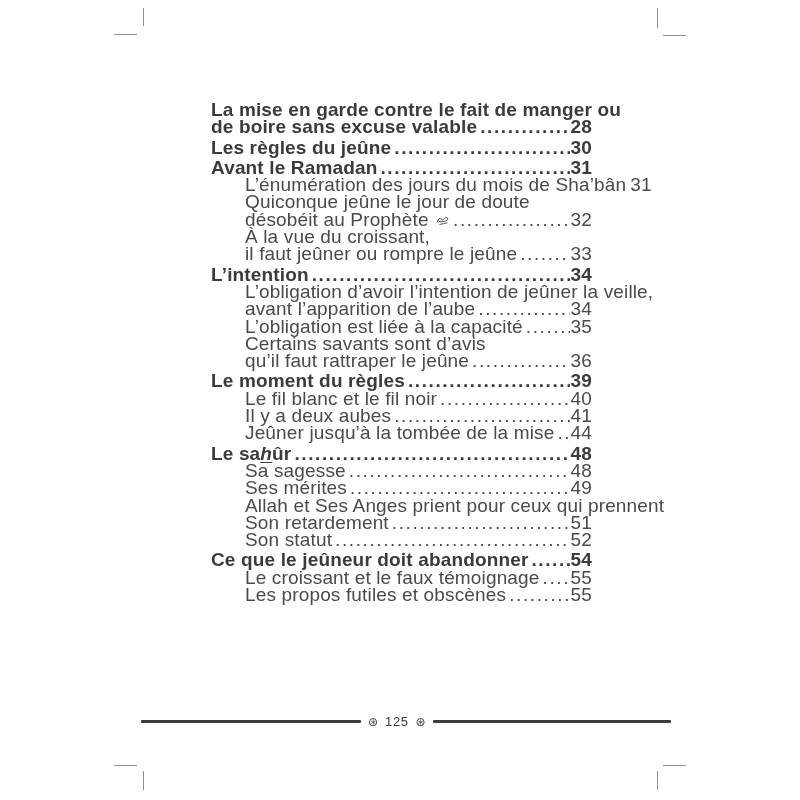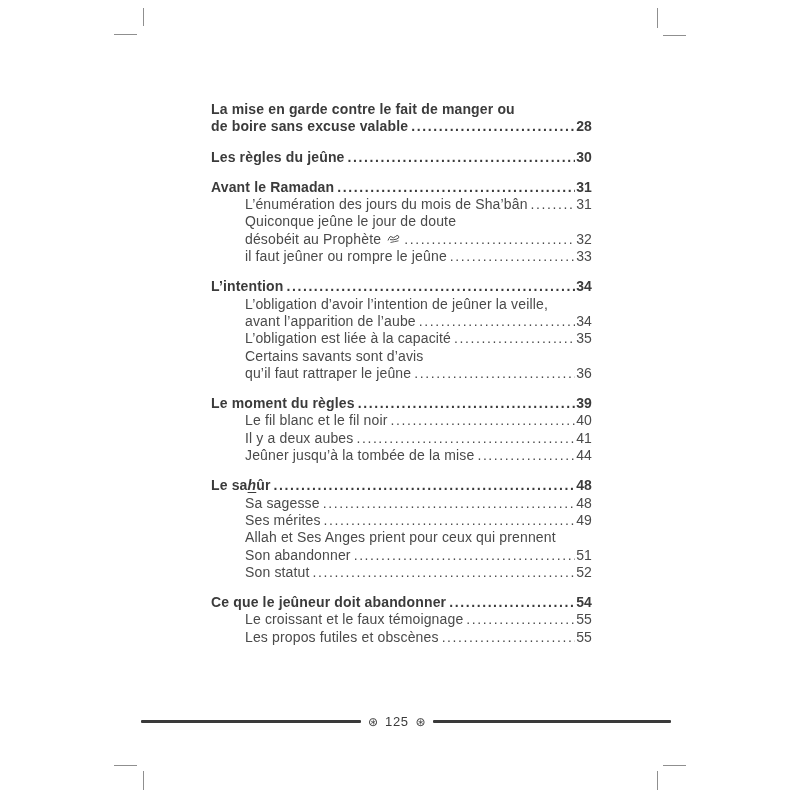--- a/index.html
+++ b/index.html
@@ -20,26 +20,26 @@
     height: 800px;
     background: #ffffff;
     overflow: hidden;
   }
   
   #toc {
     position: absolute;
     left: 211px;
     top: 101px;
     width: 381px;
-    font-size: 14px;
+    font-size: 19px;
     line-height: 17.3px;
     letter-spacing: 0.15px;
     color: var(--body);
   }
-  .entry.gap { margin-top: 13px; }
+  .entry.gap { margin-top: 3px; }
   .entry.l0 { font-weight: bold; color: var(--heading); }
   .entry.l1 { padding-left: 34px; }
   .line { display: flex; align-items: baseline; }
   .txt { white-space: pre; flex: 0 0 auto; }
   .dots {
     flex: 1 1 auto;
     overflow: hidden;
     white-space: nowrap;
     margin: 0 1px 0 3px;
   }
@@ -132,20 +132,23 @@
           <span class="txt"><span>désobéit au Prophète</span> <span class="saws-icon"><svg width="14" height="12" viewBox="0 0 14 12" aria-hidden="true">
                 <path d="M1 8.5 Q3 3 4.8 5 Q6.5 6.8 8.5 4.5 Q10.2 2.4 11.6 4.2 Q12.8 5.9 9.8 7 Q6 8.4 3 7.6" fill="none" stroke="currentColor" stroke-width="1"></path>
                 <path d="M3.5 10.5 Q7.5 9.6 11.5 8.8" fill="none" stroke="currentColor" stroke-width="0.9"></path>
               </svg></span></span>
           <span class="dots"></span>
           <span class="pnum">32</span>
         </div>
       </div>
       <div class="entry l1">
         <div class="line">
+          <span class="txt"><span>À la vue du croissant,</span></span>
+        </div>
+        <div class="line">
           <span class="txt"><span>il faut jeûner ou rompre le jeûne</span></span>
           <span class="dots"></span>
           <span class="pnum">33</span>
         </div>
       </div>
       <div class="entry l0 gap">
         <div class="line">
           <span class="txt"><span>L’intention</span></span>
           <span class="dots"></span>
           <span class="pnum">34</span>
@@ -227,21 +230,21 @@
           <span class="pnum">49</span>
         </div>
       </div>
       <div class="entry l1">
         <div class="line">
           <span class="txt"><span>Allah et Ses Anges prient pour ceux qui prennent</span></span>
         </div>
       </div>
       <div class="entry l1">
         <div class="line">
-          <span class="txt"><span>Son abandonner</span></span>
+          <span class="txt"><span>Son retardement</span></span>
           <span class="dots"></span>
           <span class="pnum">51</span>
         </div>
       </div>
       <div class="entry l1">
         <div class="line">
           <span class="txt"><span>Son statut</span></span>
           <span class="dots"></span>
           <span class="pnum">52</span>
         </div>

